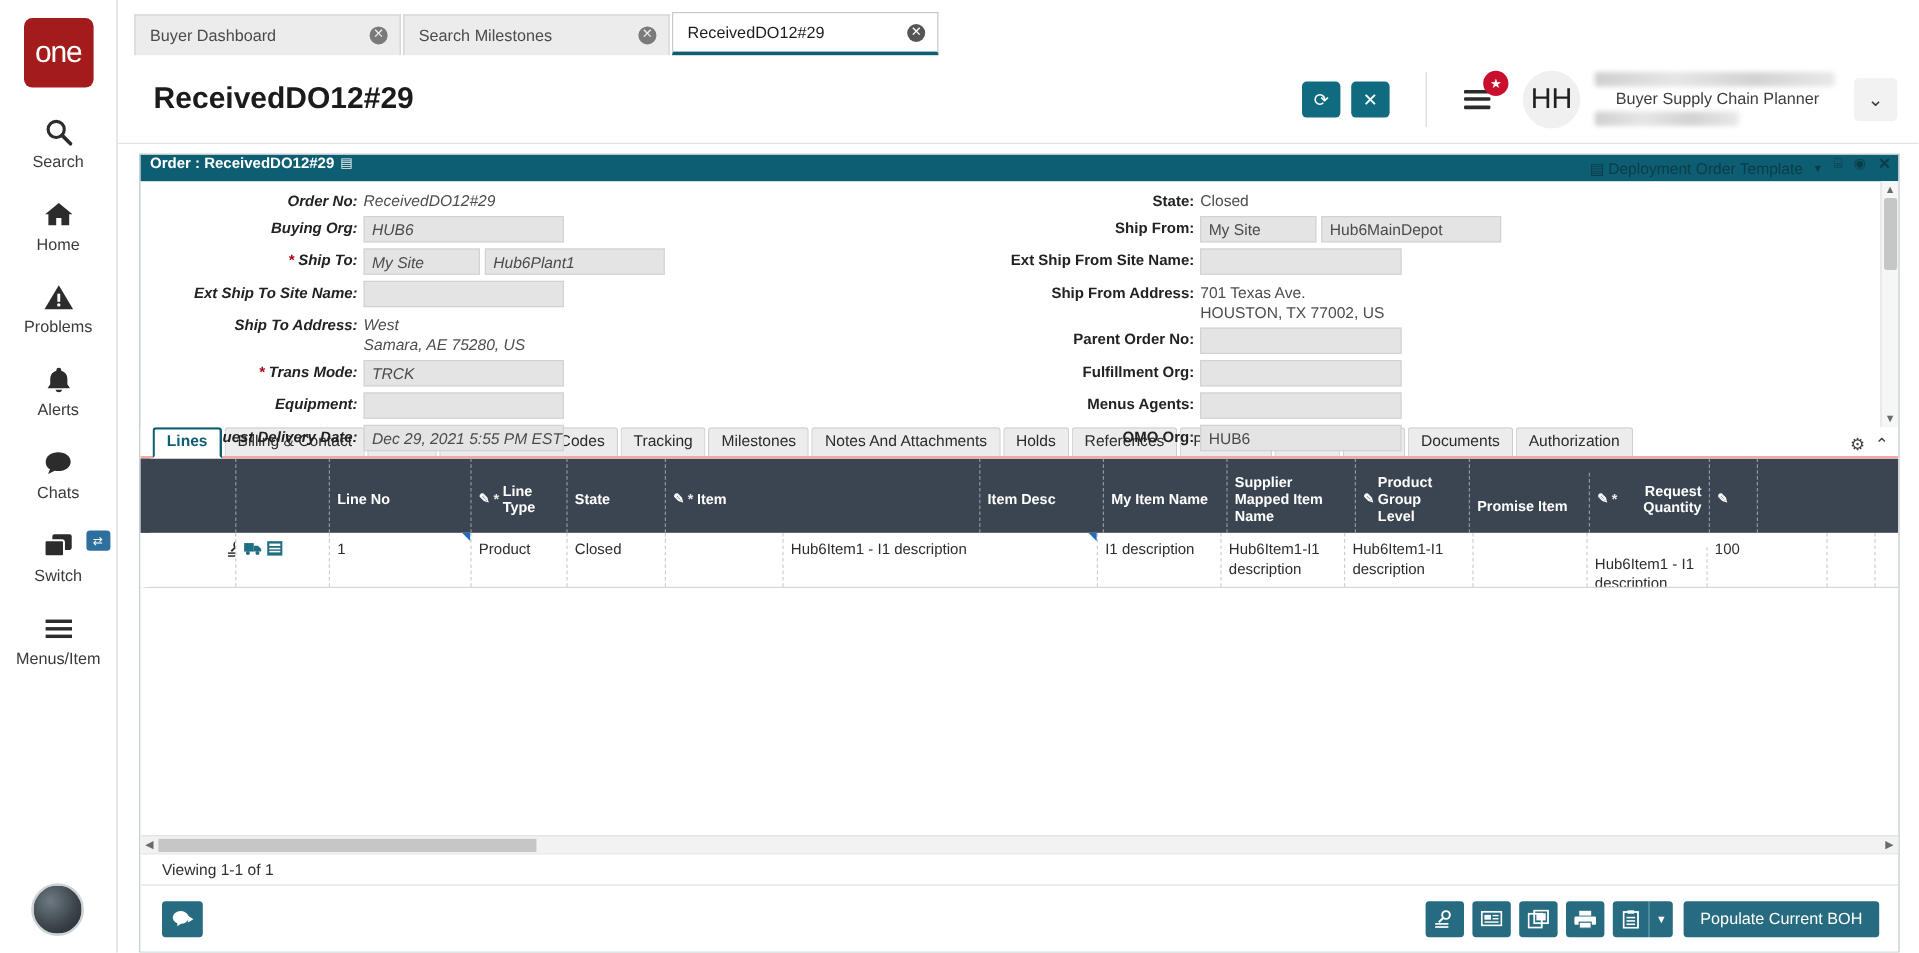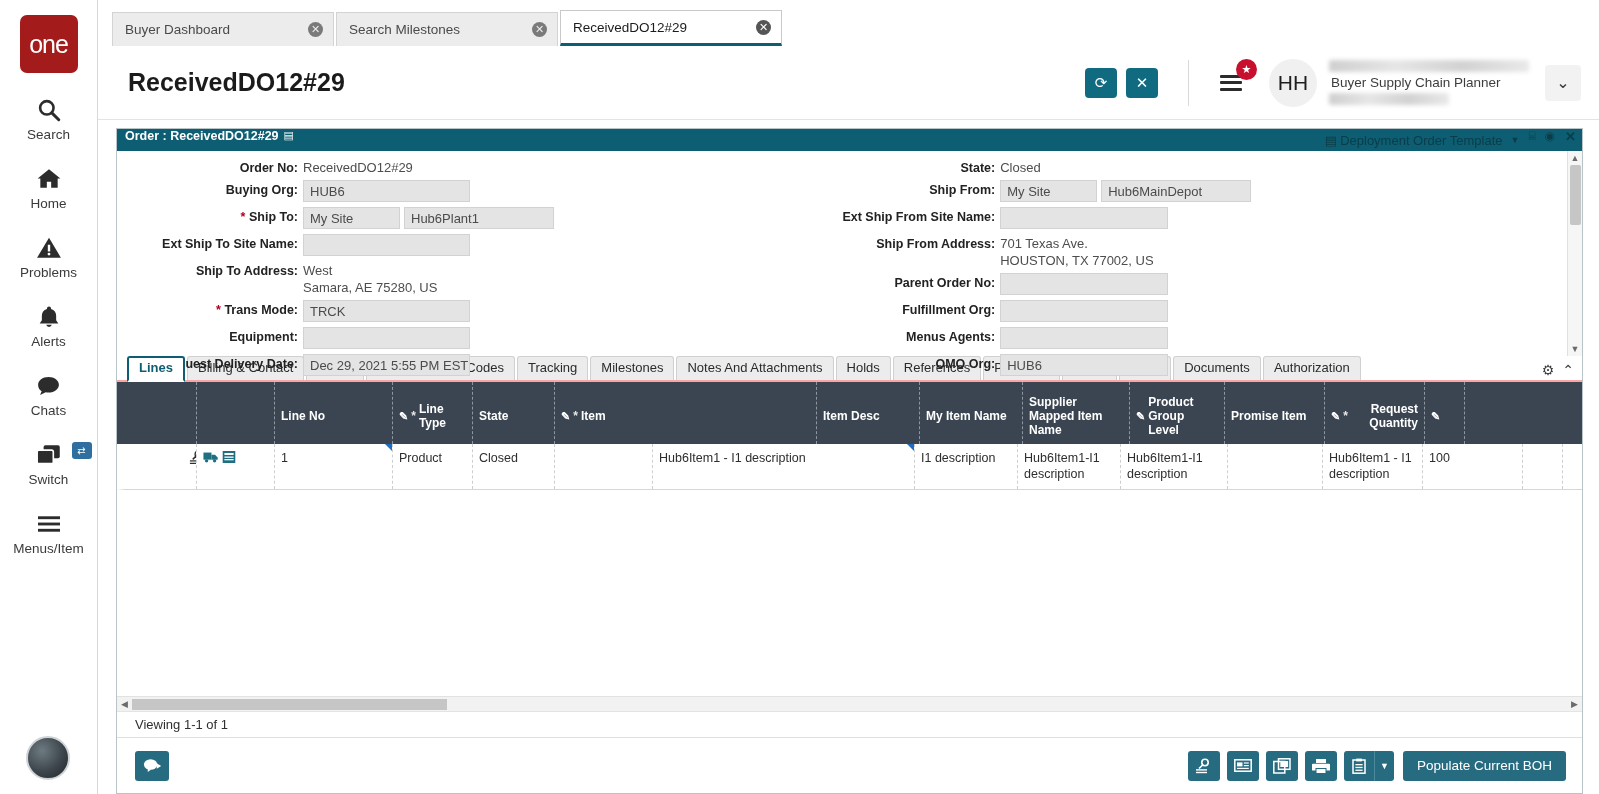--- a/index.html
+++ b/index.html
@@ -84,25 +84,25 @@
   #hamburger-wrap { position: relative; padding: 6px 9px; cursor: pointer; }
   #hamburger-wrap .bar { width: 22px; height: 3px; background: #2b2b2b; margin: 3.5px 0; border-radius: 1px; }
   #star-badge {
     position: absolute; top: -6px; right: -6px; width: 21px; height: 21px;
     background: #c8102e; border-radius: 50%; color: #fff; font-size: 11px;
     display: flex; align-items: center; justify-content: center;
   }
   #avatar-circle {
     width: 48px; height: 48px; border-radius: 50%; background: #f0f0f0;
     display: flex; align-items: center; justify-content: center;
-    font-size: 21px; color: #1f1f1f; margin-left: 18px; font-weight: 500;
+    font-size: 24px; color: #1f1f1f; margin-left: 18px; font-weight: 500;
   }
   #user-block { margin-left: 12px; width: 200px; }
   .blur-bar { height: 12px; border-radius: 2px; background: linear-gradient(90deg,#cfcfcf,#e6e6e6,#d2d2d2,#e9e9e9); filter: blur(2.2px); }
-  #user-role { font-size: 13.5px; color: #3d3d3d; margin: 3px 2px; white-space: nowrap; }
+  #user-role { font-size: 13.5px; color: #3d3d3d; margin: 3px 13px; white-space: nowrap; text-align: right; }
   #user-caret {
     width: 36px; height: 36px; display: flex; align-items: center; justify-content: center;
     background: #f2f2f2; border-radius: 4px; margin-left: 16px; cursor: pointer; color:#3a3a3a;
   }
 
   
   #content-area { flex: 1; padding: 8px 16px 0 18px; overflow: hidden; display:flex; }
   #order-card {
     flex: 1; border: 1px solid #b9c4c8; display: flex; flex-direction: column;
     background: #fff; overflow: hidden;
@@ -116,21 +116,21 @@
   #card-title-spacer { flex: 1; }
   #template-pick { display: flex; align-items: center; font-size: 13px; color: #0c3c48; cursor: pointer; }
   #template-pick .tpl-doc { margin-right: 3px; }
   #template-caret { margin-left: 8px; font-size: 9px; }
   .tb-ico { margin-left: 9px; font-size: 12px; color: #0c3c48; cursor: pointer; }
   #card-close { margin-left: 10px; margin-right: 2px; color: #0c3c48; font-size: 13px; font-weight: bold; cursor: pointer; }
 
   
   #form-region { position: relative; height: 205px; flex: 0 0 205px; display: flex; padding-top: 7px; }
   .form-col { display: flex; flex-direction: column; }
-  #col-left { width: 48%; padding-left: 14px; }
+  #col-left { width: 48%; padding-left: 14px; font-style: italic; }
   #col-right { width: 47%; }
   .frow { display: flex; align-items: flex-start; height: 23px; margin-bottom: 5px; }
   .flabel {
     font-size: 12.5px; font-weight: bold; color: #222; text-align: right;
     padding-right: 5px; padding-top: 3px; white-space: nowrap;
   }
   #col-left .flabel { width: 172px; }
   #col-right .flabel { width: 180px; }
   .req { color: #b00020; font-weight: bold; }
   .finput {
@@ -209,21 +209,21 @@
   .c-icons2 { width: 78px; }
   .c-lineno { width: 118px; }
   .c-linetype { width: 80px; }
   .c-state { width: 82px; }
   .c-lccs { width: 98px; }
   .c-item { width: 262px; }
   .c-itemdesc { width: 103px; }
   .c-myitem { width: 103px; }
   .c-supmap { width: 107px; }
   .c-pgl { width: 95px; }
-  .c-promise { width: 100px; }
+  .c-promise { width: 100px; margin-top: 12px; }
   .c-reqqty { width: 100px; }
   .c-last { width: 40px; }
 
   
   #hscroll {
     height: 15px; background: #f2f2f2; border-top: 1px solid #e2e2e2;
     display: flex; align-items: center; flex: 0 0 15px;
   }
   .hs-arrow { width: 15px; text-align: center; font-size: 9px; color: #6b6b6b; cursor: pointer; }
   #hs-track { flex: 1; height: 11px; position: relative; }

